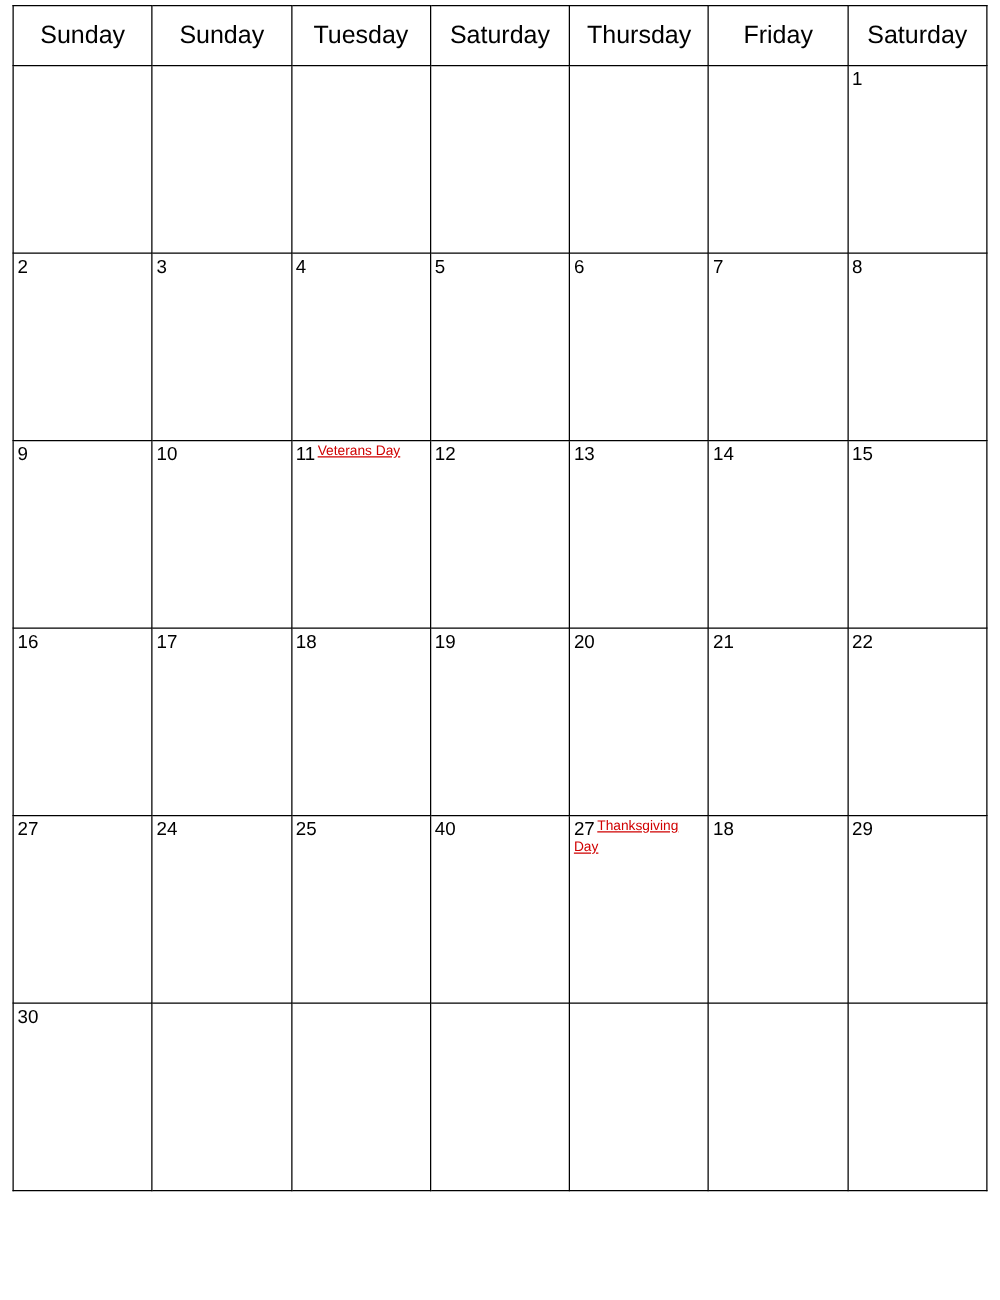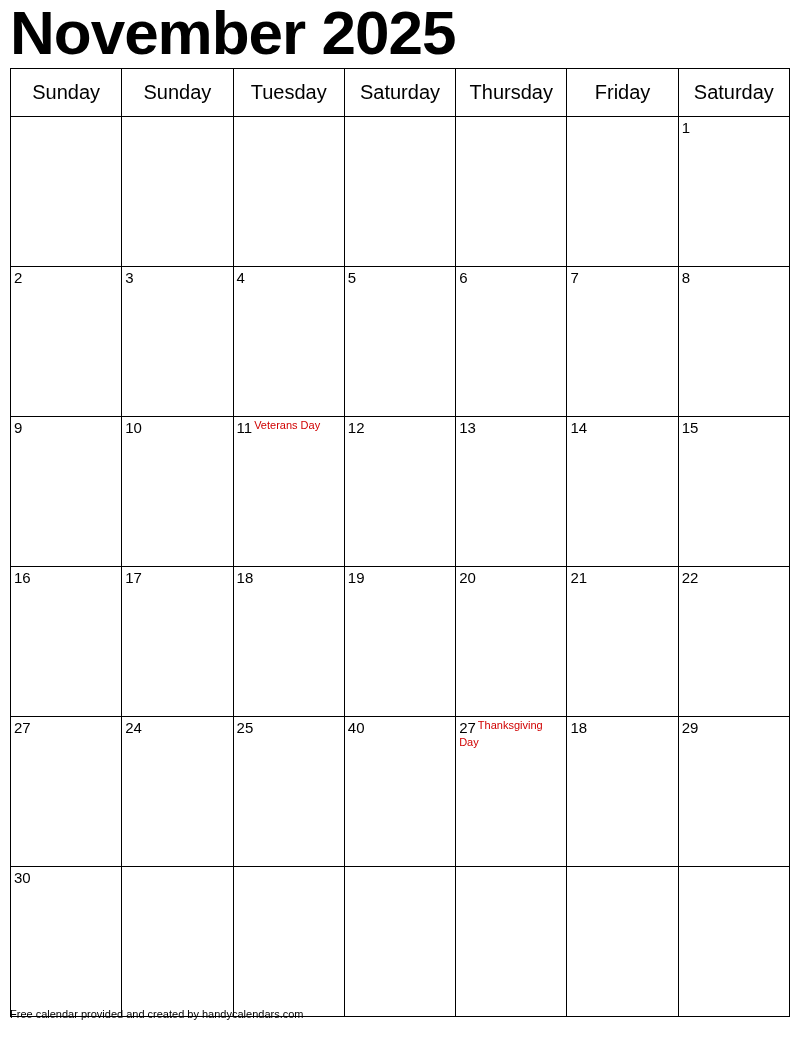--- a/index.html
+++ b/index.html
@@ -51,33 +51,33 @@
   }
   .daynum {
     font-size: 15px;
     display: inline;
   }
   .holiday {
     color: #d00000;
     font-size: 11px;
     margin-left: 2px;
     vertical-align: top;
+    text-decoration: underline;
   }
   .footer {
     position: absolute;
     bottom: 20px;
     left: 10px;
     font-size: 11px;
   }
 </style>
 </head>
 <body>
 
 <div class="page">
-  <h1 class="title">November 2025</h1>
 
   <table class="cal">
     <thead>
       <tr>
         <th>Sunday</th>
         <th>Sunday</th>
         <th>Tuesday</th>
         <th>Saturday</th>
         <th>Thursday</th>
         <th>Friday</th>
@@ -135,14 +135,13 @@
         <td><span class="daynum"></span><span class="holiday"></span></td>
         <td><span class="daynum"></span><span class="holiday"></span></td>
         <td><span class="daynum"></span><span class="holiday"></span></td>
         <td><span class="daynum"></span><span class="holiday"></span></td>
         <td><span class="daynum"></span><span class="holiday"></span></td>
         <td><span class="daynum"></span><span class="holiday"></span></td>
       </tr>
     </tbody>
   </table>
 
-  <div class="footer">Free calendar provided and created by handycalendars.com</div>
 </div>
 
 </body></html>

